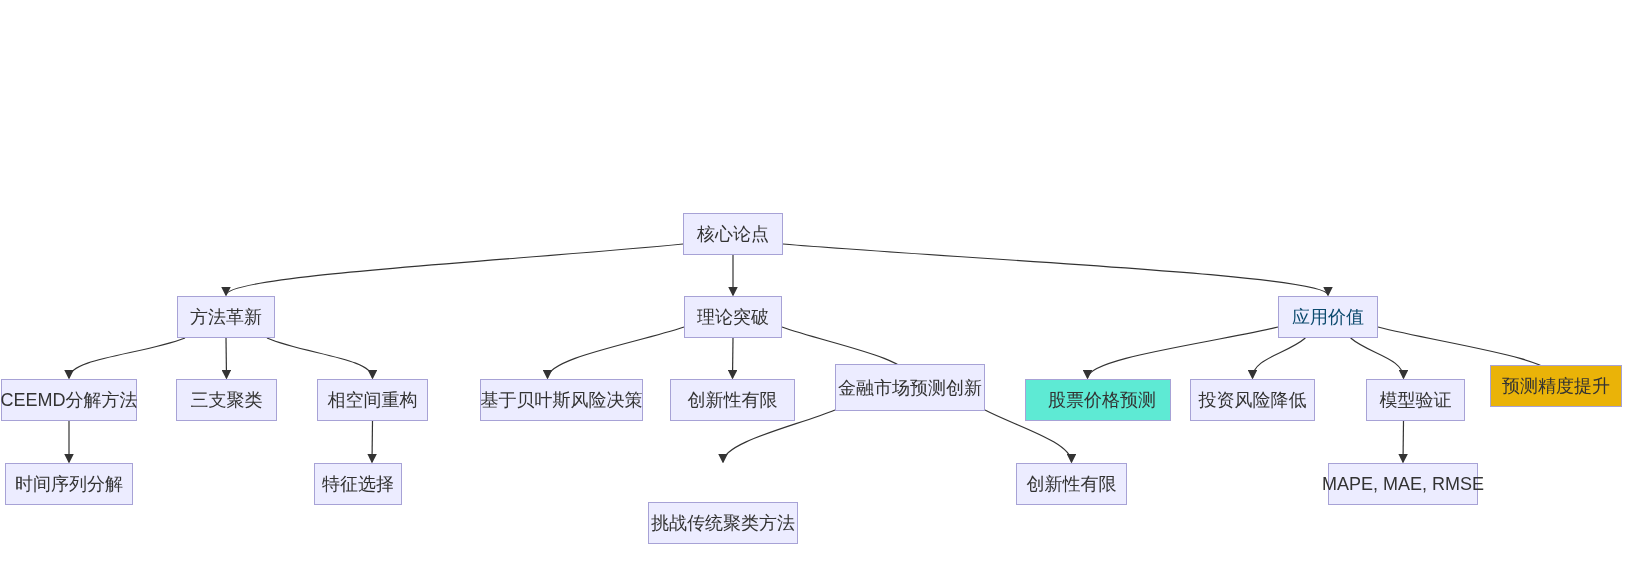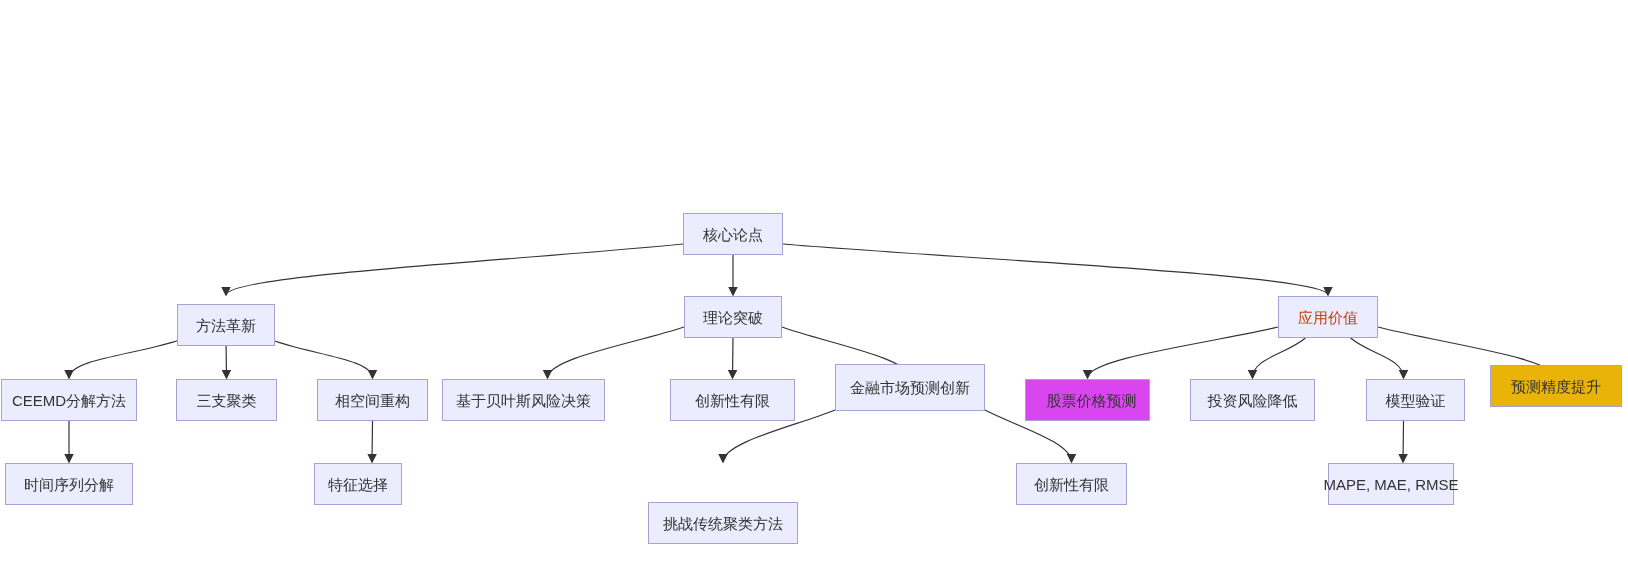--- a/index.html
+++ b/index.html
@@ -26,21 +26,21 @@
     fill: none;
     stroke-width: 1.2px;
   }
   .node {
     position: absolute;
     display: flex;
     align-items: center;
     justify-content: center;
     box-sizing: border-box;
     border: 1px solid;
-    font-size: 15px;
+    font-size: 18px;
     white-space: nowrap;
     line-height: 1;
   }
 </style>
 </head>
 <body>
 
 <div class="canvas">
   <svg class="edge-layer" id="edge-layer" width="1628" height="576" viewBox="0 0 1628 576" xmlns="http://www.w3.org/2000/svg">
     <defs>
@@ -64,32 +64,32 @@
         <path class="edge" d="M 1378 327 C 1440.3 343, 1556 358, 1556 378" stroke="#333333" marker-end="url(#arrowhead)"></path>
         <path class="edge" d="M 69 421 L 69 462" stroke="#333333" marker-end="url(#arrowhead)"></path>
         <path class="edge" d="M 372.5 421 L 372 462" stroke="#333333" marker-end="url(#arrowhead)"></path>
         <path class="edge" d="M 835 410 C 795.8 426, 723 442, 723 462" stroke="#333333" marker-end="url(#arrowhead)"></path>
         <path class="edge" d="M 985 410 C 1015.275 426, 1071.5 442, 1071.5 462" stroke="#333333" marker-end="url(#arrowhead)"></path>
         <path class="edge" d="M 1403.5 421 L 1403 462" stroke="#333333" marker-end="url(#arrowhead)"></path>
       </g>
   </svg>
   <div id="node-layer">
       <div class="node" style="left: 683px; top: 213px; width: 100px; height: 42px; background: rgb(236, 236, 255); border-color: rgb(167, 162, 214); color: rgb(51, 51, 51);">核心论点</div>
-      <div class="node" style="left: 177px; top: 296px; width: 98px; height: 42px; background: rgb(236, 236, 255); border-color: rgb(167, 162, 214); color: rgb(51, 51, 51); margin-top: 8px;">方法革新</div>
+      <div class="node" style="left: 177px; top: 296px; width: 98px; height: 42px; background: rgb(236, 236, 255); border-color: rgb(167, 162, 214); color: rgb(51, 51, 51);">方法革新</div>
       <div class="node" style="left: 684px; top: 296px; width: 98px; height: 42px; background: rgb(236, 236, 255); border-color: rgb(167, 162, 214); color: rgb(51, 51, 51);">理论突破</div>
-      <div class="node" style="left: 1278px; top: 296px; width: 100px; height: 42px; background: rgb(236, 236, 255); border-color: rgb(167, 162, 214); color: #c2410c;">应用价值</div>
+      <div class="node" style="left: 1278px; top: 296px; width: 100px; height: 42px; background: rgb(236, 236, 255); border-color: rgb(167, 162, 214); color: #0c4a6e;">应用价值</div>
       <div class="node" style="left: 1px; top: 379px; width: 136px; height: 42px; background: rgb(236, 236, 255); border-color: rgb(167, 162, 214); color: rgb(51, 51, 51);">CEEMD分解方法</div>
       <div class="node" style="left: 176px; top: 379px; width: 101px; height: 42px; background: rgb(236, 236, 255); border-color: rgb(167, 162, 214); color: rgb(51, 51, 51);">三支聚类</div>
       <div class="node" style="left: 317px; top: 379px; width: 111px; height: 42px; background: rgb(236, 236, 255); border-color: rgb(167, 162, 214); color: rgb(51, 51, 51);">相空间重构</div>
-      <div class="node" style="left: 442px; top: 379px; width: 163px; height: 42px; background: rgb(236, 236, 255); border-color: rgb(167, 162, 214); color: rgb(51, 51, 51);">基于贝叶斯风险决策</div>
+      <div class="node" style="left: 480px; top: 379px; width: 163px; height: 42px; background: rgb(236, 236, 255); border-color: rgb(167, 162, 214); color: rgb(51, 51, 51);">基于贝叶斯风险决策</div>
       <div class="node" style="left: 670px; top: 379px; width: 125px; height: 42px; background: rgb(236, 236, 255); border-color: rgb(167, 162, 214); color: rgb(51, 51, 51);">创新性有限</div>
       <div class="node" style="left: 835px; top: 364px; width: 150px; height: 47px; background: rgb(236, 236, 255); border-color: rgb(167, 162, 214); color: rgb(51, 51, 51);">金融市场预测创新</div>
-      <div class="node" style="left: 1025px; top: 379px; width: 125px; height: 42px; background: #d946ef; border-color: rgb(167, 162, 214); color: rgb(51, 51, 51); padding-left: 8px;">股票价格预测</div>
+      <div class="node" style="left: 1025px; top: 379px; width: 146px; height: 42px; background: #5eead4; border-color: rgb(167, 162, 214); color: rgb(51, 51, 51); padding-left: 8px;">股票价格预测</div>
       <div class="node" style="left: 1190px; top: 379px; width: 125px; height: 42px; background: rgb(236, 236, 255); border-color: rgb(167, 162, 214); color: rgb(51, 51, 51);">投资风险降低</div>
       <div class="node" style="left: 1354px; top: 379px; width: 99px; height: 42px; background: rgb(236, 236, 255); border-color: rgb(167, 162, 214); color: rgb(51, 51, 51); margin-left: 12px;">模型验证</div>
       <div class="node" style="left: 1490px; top: 365px; width: 132px; height: 42px; background: #eab308; border-color: rgb(167, 162, 214); color: rgb(51, 51, 51);">预测精度提升</div>
       <div class="node" style="left: 5px; top: 463px; width: 128px; height: 42px; background: rgb(236, 236, 255); border-color: rgb(167, 162, 214); color: rgb(51, 51, 51);">时间序列分解</div>
       <div class="node" style="left: 314px; top: 463px; width: 88px; height: 42px; background: rgb(236, 236, 255); border-color: rgb(167, 162, 214); color: rgb(51, 51, 51);">特征选择</div>
       <div class="node" style="left: 648px; top: 463px; width: 150px; height: 42px; background: rgb(236, 236, 255); border-color: rgb(167, 162, 214); color: rgb(51, 51, 51); margin-top: 39px;">挑战传统聚类方法</div>
       <div class="node" style="left: 1016px; top: 463px; width: 111px; height: 42px; background: rgb(236, 236, 255); border-color: rgb(167, 162, 214); color: rgb(51, 51, 51);">创新性有限</div>
-      <div class="node" style="left: 1328px; top: 463px; width: 126px; height: 42px; background: rgb(236, 236, 255); border-color: rgb(167, 162, 214); color: rgb(51, 51, 51);">MAPE, MAE, RMSE</div>
+      <div class="node" style="left: 1328px; top: 463px; width: 150px; height: 42px; background: rgb(236, 236, 255); border-color: rgb(167, 162, 214); color: rgb(51, 51, 51);">MAPE, MAE, RMSE</div>
     </div>
 </div>
 
 </body></html>

